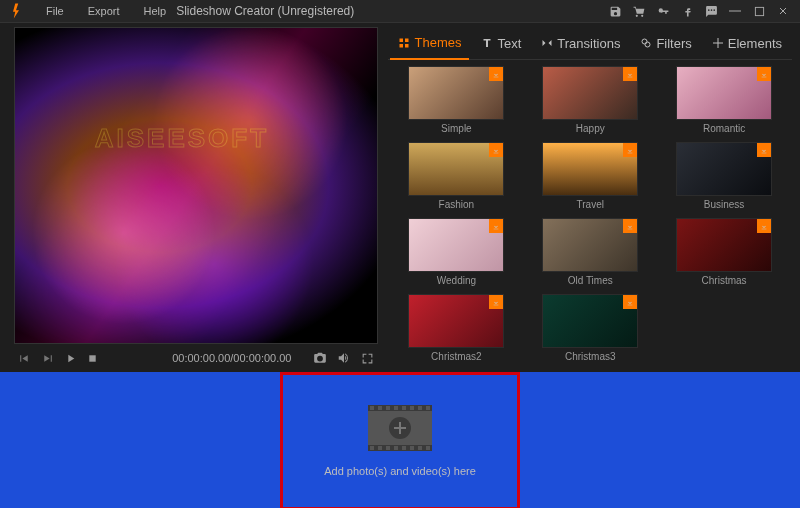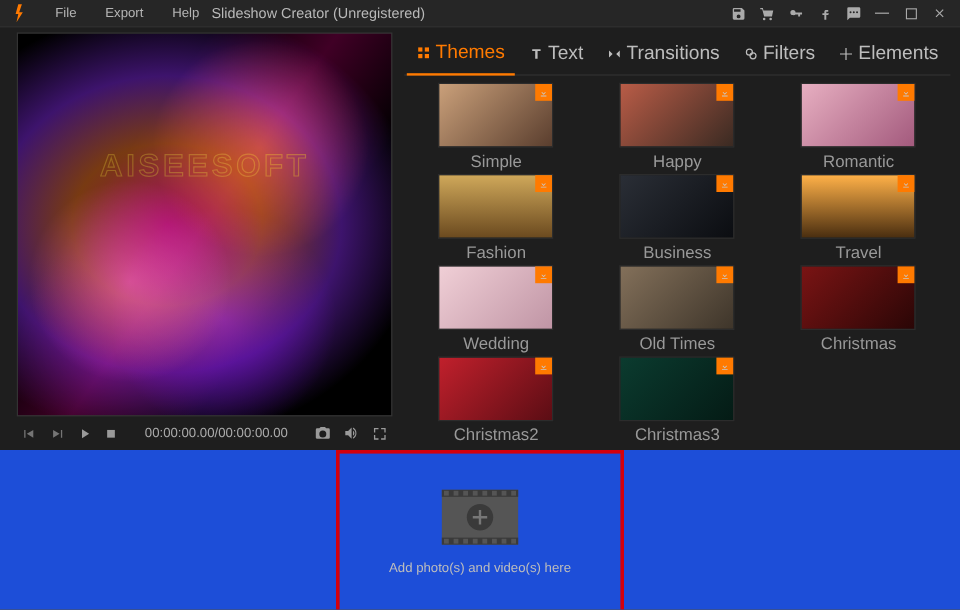--- a/index.html
+++ b/index.html
@@ -26,27 +26,27 @@
    mix-blend-mode:screen}
  .watermark{position:absolute;left:22%;top:30%;font-size:26px;font-weight:700;letter-spacing:3px;color:transparent;-webkit-text-stroke:1px rgba(180,140,40,.55)}
  .controls{height:28px;display:flex;align-items:center;gap:10px;padding:0 4px;color:#9a9a9a}
  .ctrl-left{display:flex;gap:10px}
  .ctrl-left span,.ctrl-right span{cursor:pointer;display:flex;align-items:center}
  .timecode{flex:0 0 auto;margin-left:auto;color:#aaa;font-size:11px}
  .ctrl-right{display:flex;gap:10px;margin-left:12px}
  
  .side{flex:0 0 318px;padding:6px 8px 4px 4px;display:flex;flex-direction:column}
  .tabs{display:flex;gap:4px;border-bottom:1px solid #333;padding:0 2px}
- .tab{display:flex;align-items:center;gap:4px;padding:6px 8px 8px;cursor:pointer;color:#bdbdbd;font-size:16px}
+ .tab{display:flex;align-items:center;gap:4px;padding:6px 8px 8px;cursor:pointer;color:#bdbdbd;font-size:13px}
  .tab.active{color:#ff7a00;border-bottom:2px solid #ff7a00;margin-bottom:-1px}
  .grid{flex:1;display:grid;grid-template-columns:repeat(3,1fr);grid-auto-rows:74px;gap:2px 2px;overflow:auto;padding:6px 2px 0}
  .theme{display:flex;flex-direction:column;align-items:center;cursor:pointer}
  .thumb{width:96px;height:54px;position:relative;border:1px solid #2c2c2c}
  .dl{position:absolute;top:0;right:0;width:14px;height:14px;background:#ff7a00;display:flex;align-items:center;justify-content:center}
- .theme-label{margin-top:3px;color:#999;font-size:14px}
+ .theme-label{margin-top:3px;color:#999;font-size:10px}
  
  .drop{flex:1;display:flex;align-items:center;justify-content:center;background:#1d4ed8}
  .dropbox{border:3px solid #d4000c;width:240px;height:138px;display:flex;flex-direction:column;align-items:center;justify-content:center;gap:14px;cursor:pointer}
  .dropicon{display:flex;align-items:center;justify-content:center}
  .droptxt{color:#bdbdbd;font-size:11px}
  
  .footer{height:34px;background:#262626;display:flex;align-items:center;padding:0 10px;gap:10px;border-top:1px solid #333}
  .spacer{flex:1}
  svg{fill:currentColor}
  
@@ -243,38 +243,38 @@
           <div class="thumb tFashion">
             <div class="dl">
               <svg width="8" height="8" viewBox="0 0 24 24" fill="#fff">
                 <path d="M12 3v12l-4-4-1.4 1.4L12 18l5.4-5.6L16 11l-4 4V3h0zM5 20h14v2H5z"></path>
               </svg>
             </div>
           </div>
           <div class="theme-label">Fashion</div>
         </div>
         <div class="theme">
+          <div class="thumb tTravel">
+            <div class="dl">
+              <svg width="8" height="8" viewBox="0 0 24 24" fill="#fff">
+                <path d="M12 3v12l-4-4-1.4 1.4L12 18l5.4-5.6L16 11l-4 4V3h0zM5 20h14v2H5z"></path>
+              </svg>
+            </div>
+          </div>
+          <div class="theme-label">Travel</div>
+        </div>
+        <div class="theme">
           <div class="thumb tBusiness">
             <div class="dl">
               <svg width="8" height="8" viewBox="0 0 24 24" fill="#fff">
                 <path d="M12 3v12l-4-4-1.4 1.4L12 18l5.4-5.6L16 11l-4 4V3h0zM5 20h14v2H5z"></path>
               </svg>
             </div>
           </div>
           <div class="theme-label">Business</div>
-        </div>
-        <div class="theme">
-          <div class="thumb tTravel">
-            <div class="dl">
-              <svg width="8" height="8" viewBox="0 0 24 24" fill="#fff">
-                <path d="M12 3v12l-4-4-1.4 1.4L12 18l5.4-5.6L16 11l-4 4V3h0zM5 20h14v2H5z"></path>
-              </svg>
-            </div>
-          </div>
-          <div class="theme-label">Travel</div>
         </div>
         <div class="theme">
           <div class="thumb tWedding">
             <div class="dl">
               <svg width="8" height="8" viewBox="0 0 24 24" fill="#fff">
                 <path d="M12 3v12l-4-4-1.4 1.4L12 18l5.4-5.6L16 11l-4 4V3h0zM5 20h14v2H5z"></path>
               </svg>
             </div>
           </div>
           <div class="theme-label">Wedding</div>

